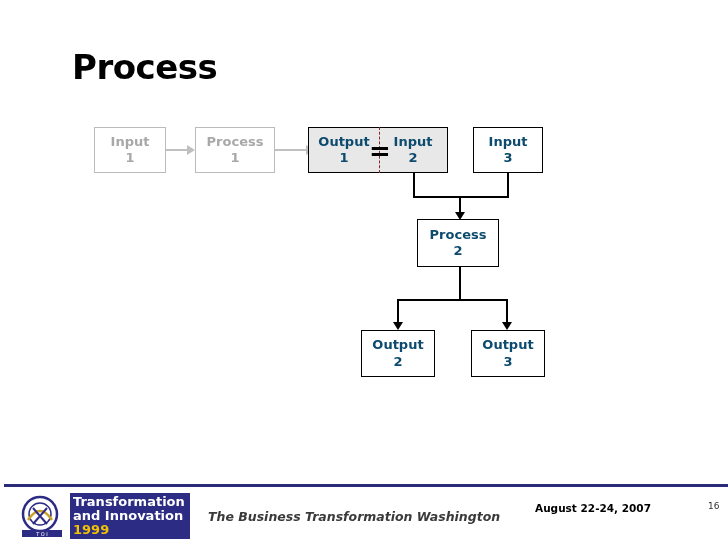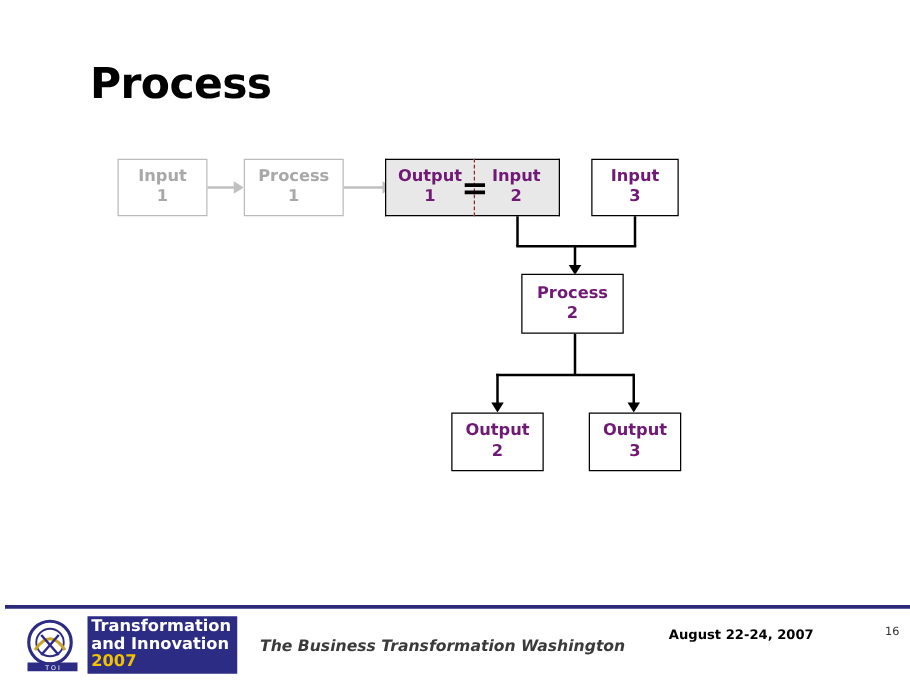--- a/index.html
+++ b/index.html
@@ -35,21 +35,21 @@
     position: absolute;
     box-sizing: border-box;
     border: 1px solid #000000;
     background: #ffffff;
     display: flex;
     flex-direction: column;
     align-items: center;
     justify-content: center;
     font-size: 13px;
     font-weight: bold;
-    color: #701a75;
+    color: #0c4a6e;
     line-height: 1.25;
     text-align: center;
   }
   .box.gray {
     border: 1px solid #bbbbbb;
     color: #a8a8a8;
     background: #ffffff;
   }
   .box.shaded {
     background: #e8e8e8;
@@ -247,21 +247,21 @@
       <circle cx="20" cy="20" r="17" fill="none" stroke="#2c2c84" stroke-width="2.5"></circle>
       <circle cx="20" cy="20" r="11" fill="none" stroke="#2c2c84" stroke-width="1.5"></circle>
       <path d="M8 26 Q20 8 32 26" fill="none" stroke="#c9a227" stroke-width="2.5"></path>
       <path d="M13 14 L27 30 M27 14 L13 30" stroke="#2c2c84" stroke-width="2"></path>
       <rect x="2" y="36" width="40" height="7" fill="#2c2c84"></rect>
       <text x="22" y="42" font-size="5" fill="#ffffff" text-anchor="middle" font-family="DejaVu Sans, sans-serif">T O I</text>
     </svg>
     <div class="logo-text">
       <div>Transformation</div>
       <div>and Innovation</div>
-      <div class="yr">2007</div>
+      <div class="yr">1999</div>
     </div>
   </div>
 
   <div class="conf-text">The Business Transformation Washington</div>
 
   <div class="date-text">
     <div>August 22-24, 2007</div>
   </div>
 
   <div class="page-num">16</div>

